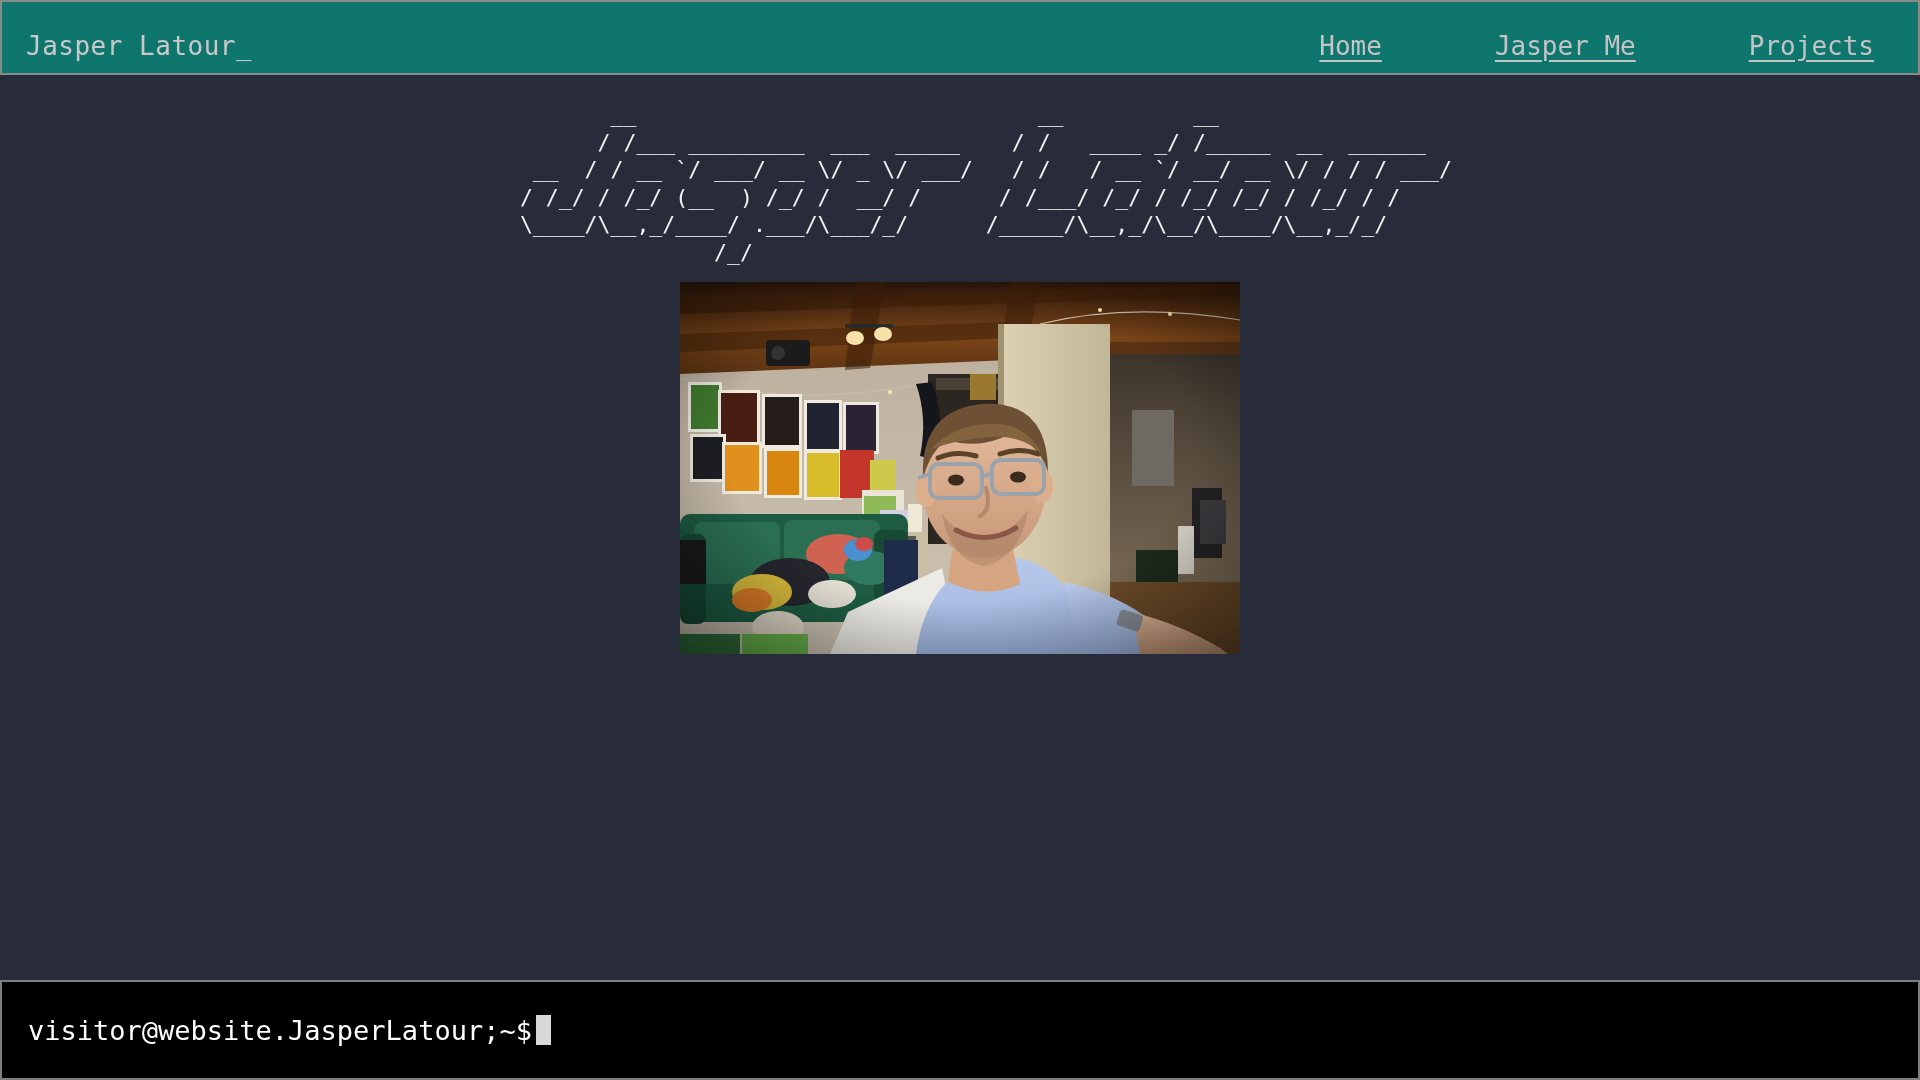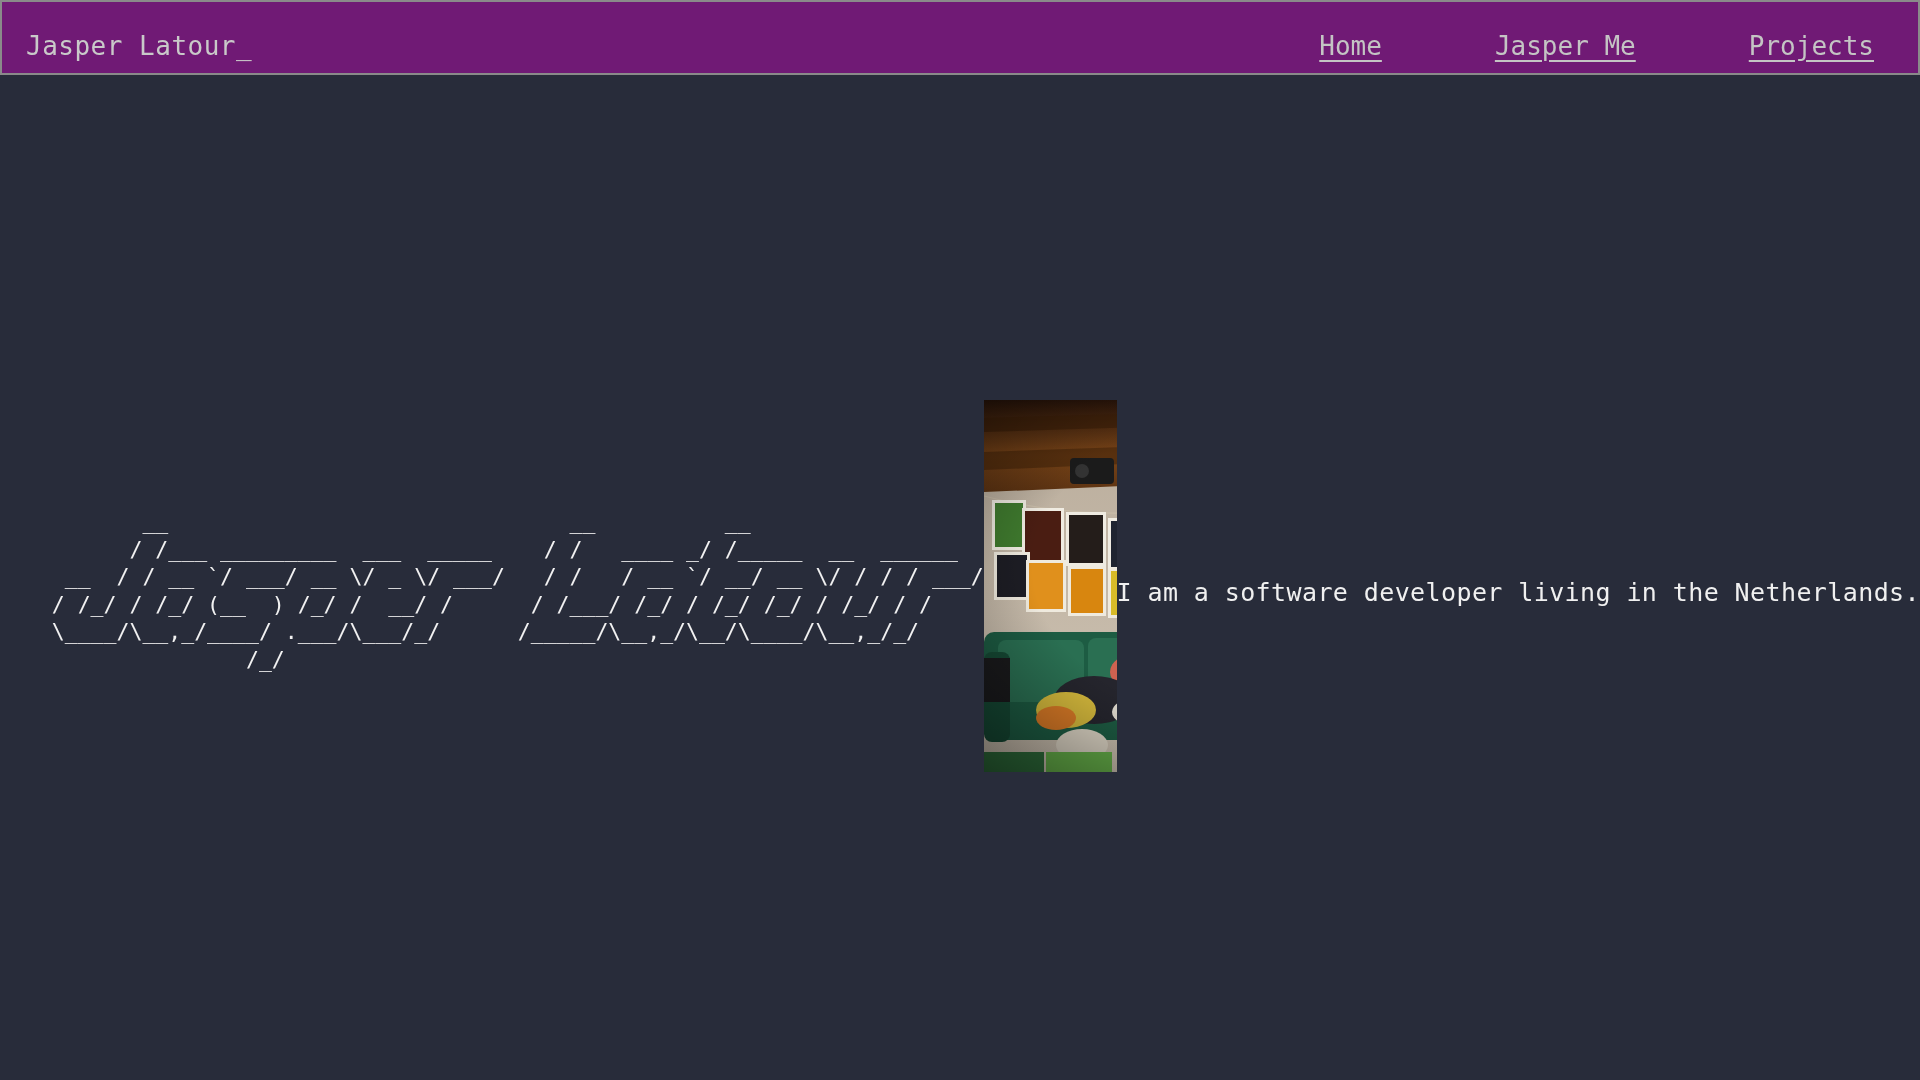--- a/index.html
+++ b/index.html
@@ -20,21 +20,21 @@
     background: #282c3a;
     display: flex;
     flex-direction: column;
   }
 
   
   .navbar {
     box-sizing: border-box;
     height: 75px;
     min-height: 75px;
-    background: #701a75;
+    background: #0f766e;
     border: 2px solid #8a8a8a;
     display: flex;
     align-items: center;
     justify-content: space-between;
     padding: 16px 22px 0 24px;
   }
 
   .brand {
     color: #c9c9c9;
     font-size: 26px;
@@ -58,21 +58,21 @@
     white-space: pre;
     cursor: pointer;
     font-family: "DejaVu Sans Mono", "Liberation Mono", monospace;
   }
 
   
   .content {
     flex: 1 1 auto;
     position: relative;
     display: flex;
-    flex-direction: row;
+    flex-direction: column;
     align-items: center;
     background: #282c3a;
     overflow: hidden;
   }
 
   .ascii-banner {
     margin: 0;
     padding: 0;
     color: #f2f2f2;
     font-family: "DejaVu Sans Mono", "Liberation Mono", monospace;
@@ -313,17 +313,20 @@
         <path d="M306 206 Q312 228 300 234" stroke="#b8866a" stroke-width="4" fill="none" stroke-linecap="round"></path>
 
         <path d="M276 248 Q306 264 336 246" stroke="#8c5747" stroke-width="5" fill="none" stroke-linecap="round"></path>
 
         <path d="M262 232 Q304 284 348 228 Q340 276 304 284 Q270 278 262 232 Z" fill="#7d5a44" opacity="0.25"></path>
 
         <rect x="0" y="0" width="560" height="372" fill="url(#vig)"></rect>
       </svg>
     </div>
 
-    <div class="tagline">I am a software developer living in the Netherlands.</div>
   </div>
 
+  <div class="terminal">
+    <span class="prompt">visitor@website.JasperLatour;~$</span>
+      <span class="cursor"></span>
+  </div>
 
 </div>
 
 </body></html>

